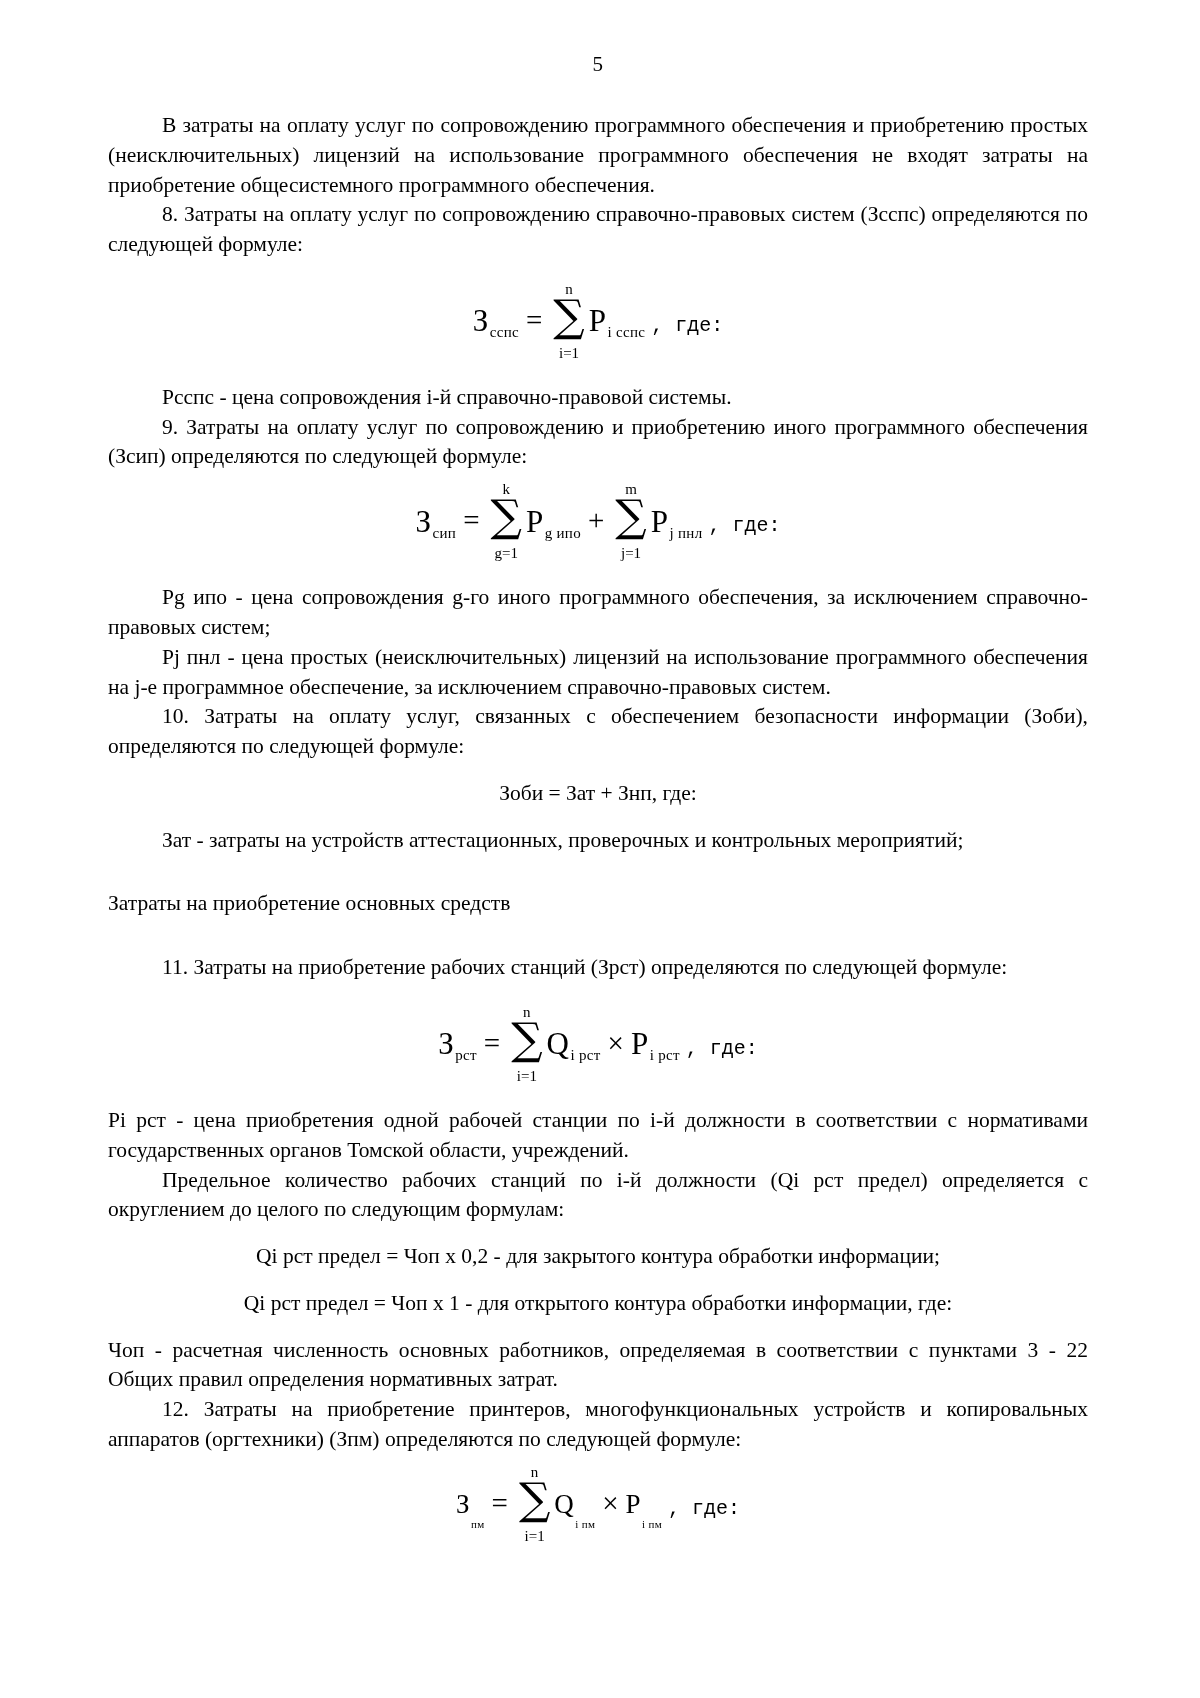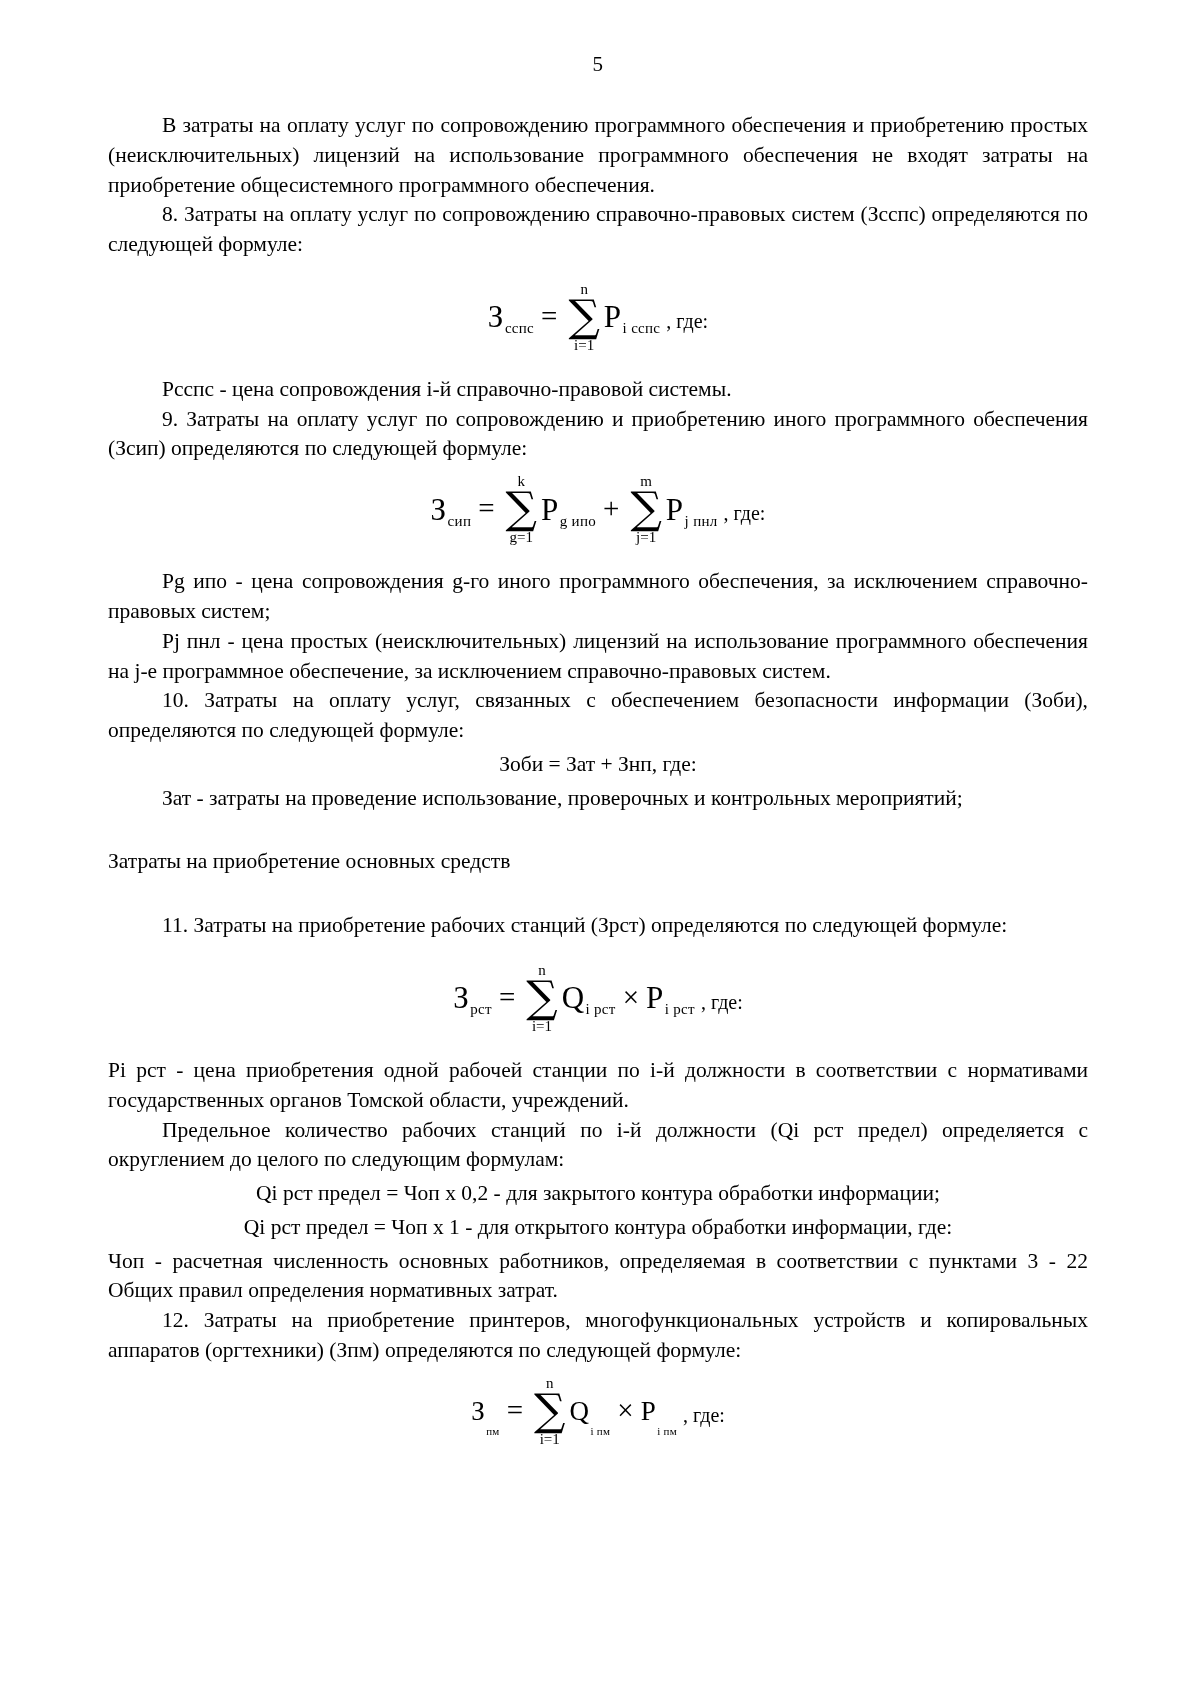--- a/index.html
+++ b/index.html
@@ -32,21 +32,21 @@
     font-size: 21.5px;
     line-height: 1.385;
     text-align: justify;
     text-indent: 54px;
     hyphens: none;
   }
   p.body-text.no-indent {
     text-indent: 0;
   }
   .center-line {
-    margin: 4px;
+    margin: 17px;
     text-align: center;
     font-size: 21.5px;
     line-height: 1.385;
   }
   .heading-center {
     margin: 0;
     font-size: 21.5px;
     line-height: 1.385;
   }
   .spacer-sm { height: 10px; }
@@ -98,31 +98,32 @@
     align-items: center;
     justify-content: center;
     padding: 0 4px;
     line-height: 1;
   }
   .sigma .lim {
     font-size: 15px;
     line-height: 1;
   }
   .sigma .lim.top { margin-bottom: 1px; }
-  .sigma .lim.bot { margin-top: 4px; }
+  .sigma .lim.bot { margin-top: 12px; }
   .sigma .glyph {
     font-size: 44px;
     line-height: 0.82;
     font-family: "DejaVu Serif", "Liberation Serif", serif;
   }
   .gde {
     font-size: 20px;
     padding-left: 6px;
     position: relative;
     top: 4px;
+    font-family: Liberation Mono, monospace;
   }
 </style>
 </head>
 <body>
 
 <div class="page">
 
   <div class="page-number">5</div>
 
   <p class="body-text">В затраты на оплату услуг по сопровождению программного обеспечения и приобретению простых (неисключительных) лицензий на использование программного обеспечения не входят затраты на приобретение общесистемного программного обеспечения.</p>
@@ -192,21 +193,21 @@
   <div class="spacer-md"></div>
 
   <p class="body-text">Рg ипо - цена сопровождения g-го иного программного обеспечения, за исключением справочно-правовых систем;</p>
 
   <p class="body-text">Рj пнл - цена простых (неисключительных) лицензий на использование программного обеспечения на j-е программное обеспечение, за исключением справочно-правовых систем.</p>
 
   <p class="body-text">10. Затраты на оплату услуг, связанных с обеспечением безопасности информации (Зоби), определяются по следующей формуле:</p>
 
   <p class="center-line">Зоби = Зат + Знп, где:</p>
 
-  <p class="body-text">Зат - затраты на проведение использование, проверочных и контрольных мероприятий;</p>
+  <p class="body-text">Зат - затраты на устройств аттестационных, проверочных и контрольных мероприятий;</p>
 
 
   <div class="spacer-lg"></div>
 
   <p class="heading-center">Затраты на приобретение основных средств</p>
 
   <div class="spacer-lg"></div>
 
   <p class="body-text">11. Затраты на приобретение рабочих станций (Зрст) определяются по следующей формуле:</p>
 

